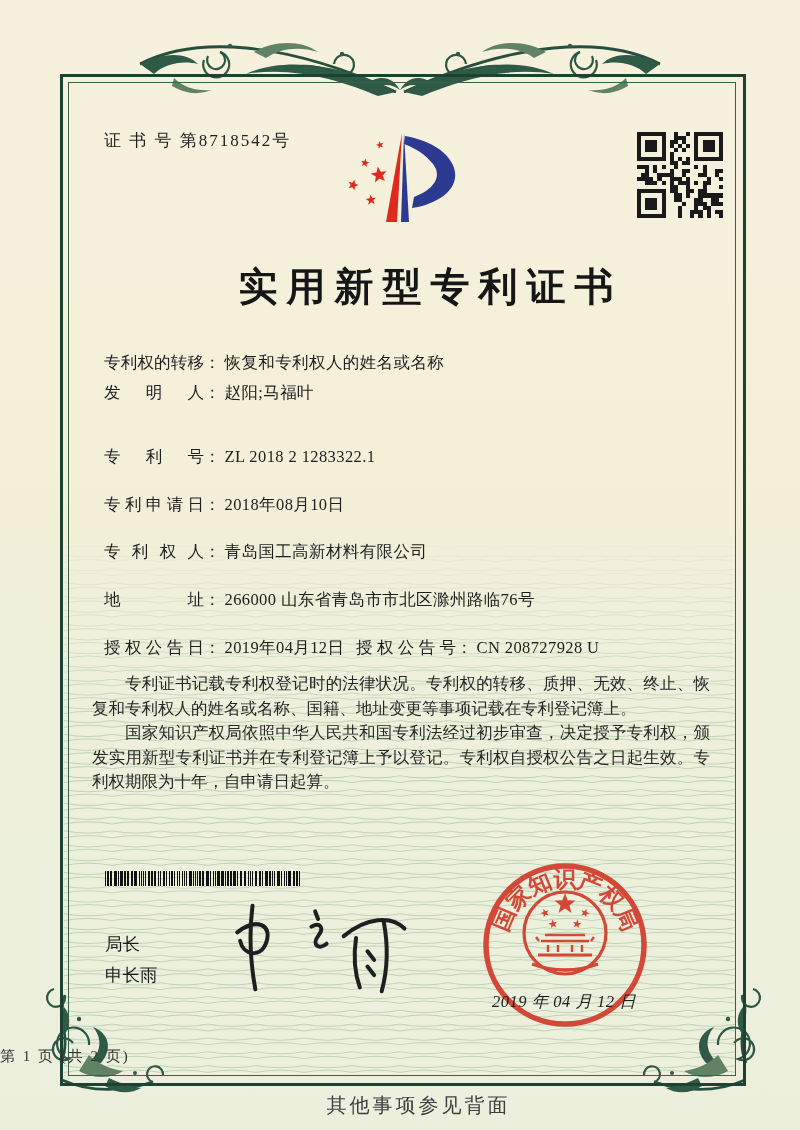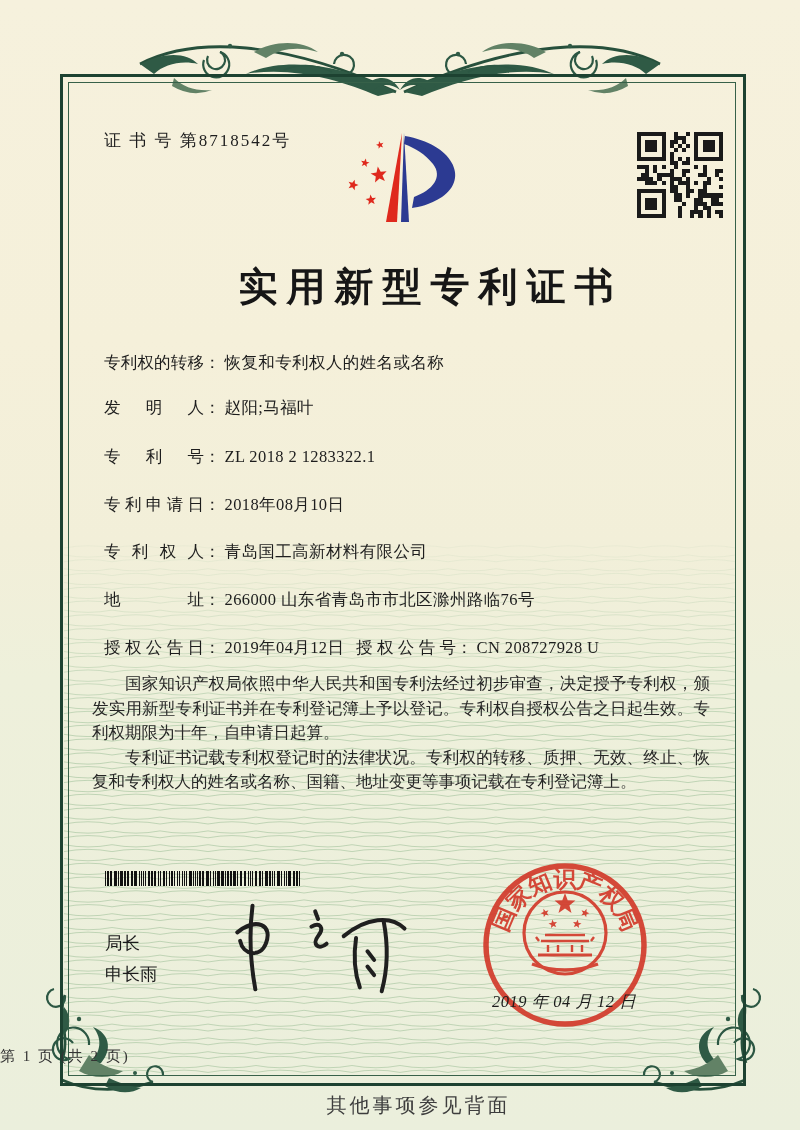--- a/index.html
+++ b/index.html
@@ -30,21 +30,21 @@
   .f-label{display:inline-block;width:100px;text-align:justify;text-align-last:justify;}
   .f-colon{display:inline-block;margin-right:4px;}
   .f-value{letter-spacing:.4px;}
   .grant-right{position:absolute;left:252px;top:0;}
   
   .paras{position:absolute;left:92px;top:672px;width:618px;font-size:16.5px;line-height:24.5px;
          text-align:justify;color:#262626;}
   .paras p{margin:0;text-indent:2em;}
   
   .barcode{position:absolute;left:105px;top:871px;width:200px;height:15px;}
-  .officer{position:absolute;left:105px;top:929px;font-size:17.5px;color:#1b1b1b;line-height:31px;font-family:Liberation Mono, monospace;}
+  .officer{position:absolute;left:105px;top:929px;font-size:17.5px;color:#1b1b1b;line-height:31px;}
   .signature{position:absolute;left:224px;top:898px;}
   .seal{position:absolute;left:479px;top:859px;opacity:.92;}
   .seal-date{position:absolute;left:492px;top:991px;font-size:16.5px;color:#1c1c1c;letter-spacing:.5px;font-style:italic;}
   .page-num{position:absolute;left:0;top:1047px;width:100%;text-align:left;font-size:15px;color:#333;letter-spacing:2px;}
   .back-note{position:absolute;left:0;top:1092px;width:100%;text-align:center;font-size:20px;color:#3d3d3d;letter-spacing:3px;}
 </style>
 </head>
 <body>
 
 <div class="page">
@@ -401,21 +401,21 @@
       <rect x="15" y="20" width="1" height="1" fill="#1a1a1a"></rect>
       <rect x="17" y="20" width="1" height="1" fill="#1a1a1a"></rect>
       <rect x="20" y="20" width="1" height="1" fill="#1a1a1a"></rect>
     </svg>
 
   <h1 class="title">实用新型专利证书</h1>
 
   <div class="f-row" style="top:352px">
     <span class="f-label">专利权的转移</span><span class="f-colon">：</span><span class="f-value">恢复和专利权人的姓名或名称</span>
   </div>
-  <div class="f-row" style="top:397px">
+  <div class="f-row" style="top:382px">
     <span class="f-label">发明人</span><span class="f-colon">：</span><span class="f-value">赵阳;马福叶</span>
   </div>
   <div class="f-row" style="top:446px">
     <span class="f-label">专利号</span><span class="f-colon">：</span><span class="f-value">ZL 2018 2 1283322.1</span>
   </div>
   <div class="f-row" style="top:494px">
     <span class="f-label">专利申请日</span><span class="f-colon">：</span><span class="f-value">2018年08月10日</span>
   </div>
   <div class="f-row" style="top:541px">
     <span class="f-label">专利权人</span><span class="f-colon">：</span><span class="f-value">青岛国工高新材料有限公司</span>
@@ -424,22 +424,22 @@
     <span class="f-label">地址</span><span class="f-colon">：</span><span class="f-value">266000 山东省青岛市市北区滁州路临76号</span>
   </div>
   <div class="f-row" style="top:637px">
     <span class="f-label">授权公告日</span><span class="f-colon">：</span><span class="f-value">2019年04月12日</span>
     <span class="grant-right">
       <span class="f-label">授权公告号</span><span class="f-colon">：</span><span class="f-value">CN 208727928 U</span>
     </span>
   </div>
 
   <div class="paras">
+    <p>专利证书记载专利权登记时的法律状况。专利权的转移、质押、无效、终止、恢复和专利权人的姓名或名称、国籍、地址变更等事项记载在专利登记簿上。</p>
     <p>国家知识产权局依照中华人民共和国专利法经过初步审查，决定授予专利权，颁发实用新型专利证书并在专利登记簿上予以登记。专利权自授权公告之日起生效。专利权期限为十年，自申请日起算。</p>
-    <p>专利证书记载专利权登记时的法律状况。专利权的转移、质押、无效、终止、恢复和专利权人的姓名或名称、国籍、地址变更等事项记载在专利登记簿上。</p>
   </div>
 
   <svg id="barcode" class="barcode" viewBox="0 0 200 15" preserveAspectRatio="none">
       <rect x="0" y="0" width="1" height="15" fill="#111"></rect>
       <rect x="2" y="0" width="2" height="15" fill="#111"></rect>
       <rect x="5" y="0" width="2" height="15" fill="#111"></rect>
       <rect x="9" y="0" width="3" height="15" fill="#111"></rect>
       <rect x="13" y="0" width="1" height="15" fill="#111"></rect>
       <rect x="15" y="0" width="3" height="15" fill="#111"></rect>
       <rect x="19" y="0" width="2" height="15" fill="#111"></rect>

